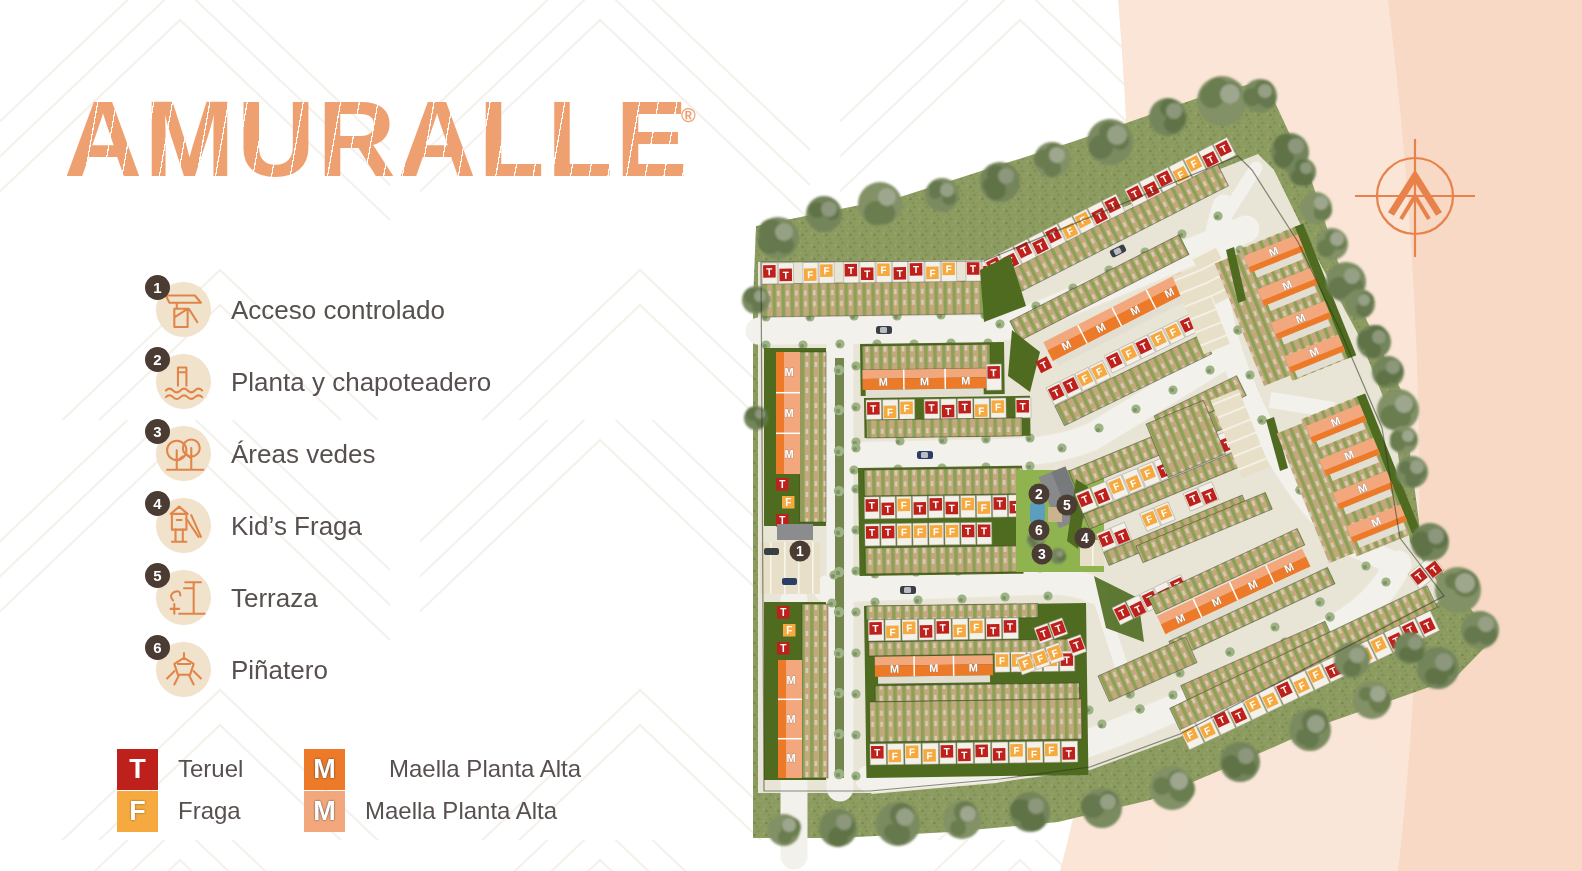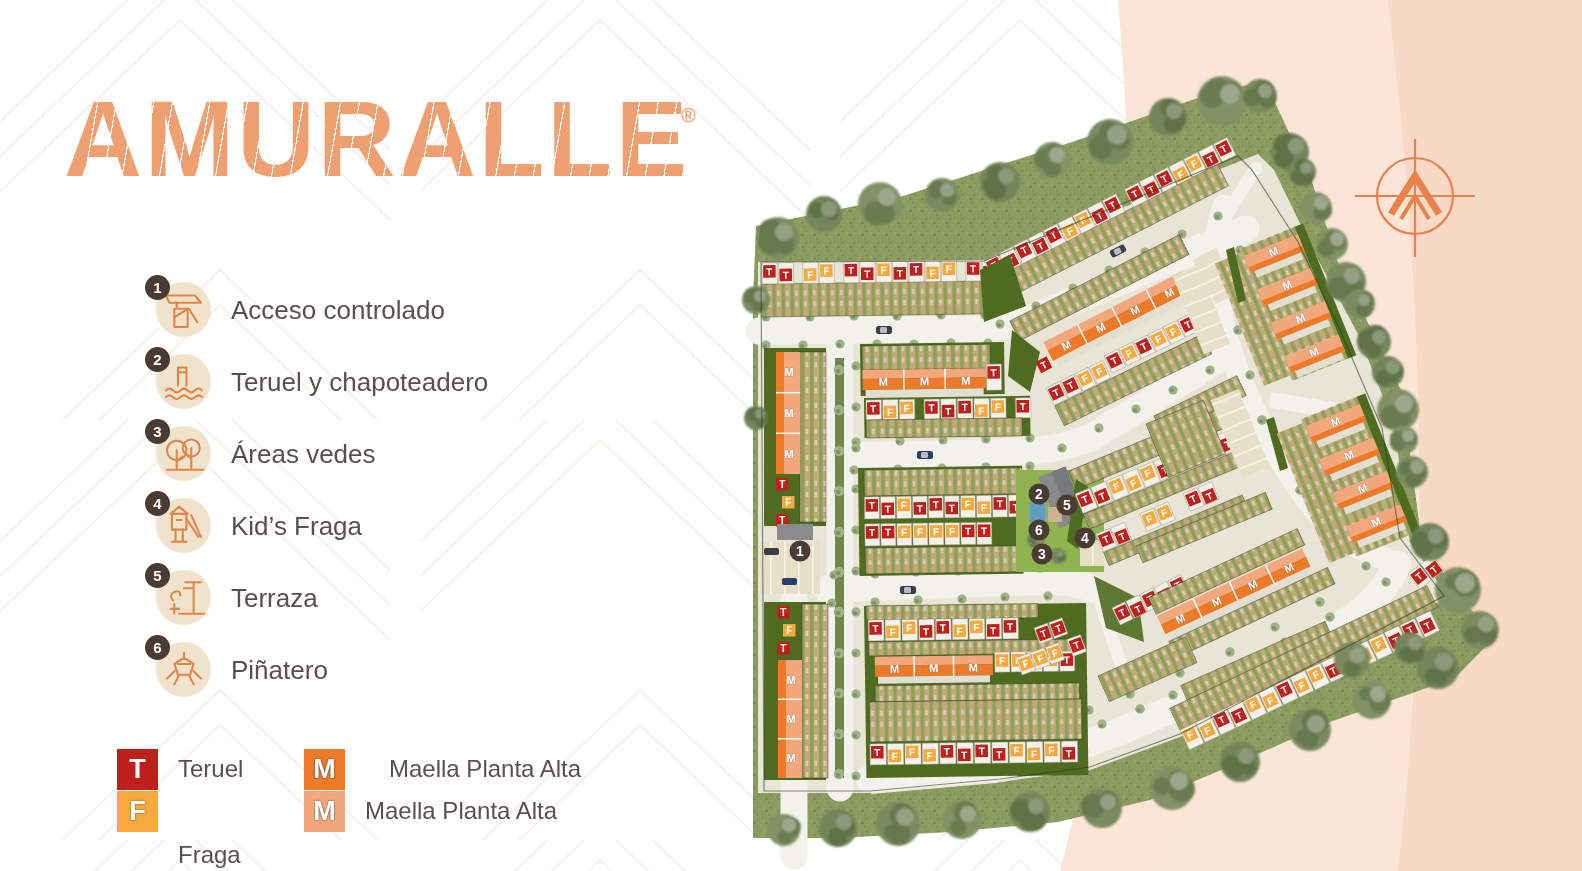--- a/index.html
+++ b/index.html
@@ -1381,21 +1381,21 @@
   <div class="ltxt">Acceso controlado</div>
 </div>
 
 <div class="litem" style="top:353px">
   <div class="lcirc">
         <svg width="46" height="46" viewBox="0 0 38 38" fill="none" stroke="#E0854A" stroke-width="1.7" stroke-linecap="round" stroke-linejoin="round">
           <path d="M14,7 v15 M21,7 v15 M14,11 h7 M14,7 h7 M4,26 q3,-3 6,0 q3,3 6,0 q3,-3 6,0 q3,3 6,0 q3,-3 6,0 M4,31.5 q3,-3 6,0 q3,3 6,0 q3,-3 6,0 q3,3 6,0 q3,-3 6,0"></path>
         </svg>
       </div>
   <div class="lnum">2</div>
-  <div class="ltxt">Teruel y chapoteadero</div>
+  <div class="ltxt">Planta y chapoteadero</div>
 </div>
 
 <div class="litem" style="top:425px">
   <div class="lcirc">
         <svg width="46" height="46" viewBox="0 0 38 38" fill="none" stroke="#E0854A" stroke-width="1.7" stroke-linecap="round" stroke-linejoin="round">
           <circle cx="13" cy="16" r="8"></circle>
           <circle cx="25" cy="14" r="7"></circle>
           <path d="M13,16 v16 M25,14 v18 M13,25 l5,-4 M25,23 l-4,-4 M5,32 h30"></path>
         </svg>
       </div>
@@ -1434,21 +1434,21 @@
   <div class="ltxt">Piñatero</div>
 </div>
 
 <div class="key" style="left:117px; top:749px;">
   <div class="ksq" style="background:#BE211C;">T</div>
   <div class="klab" style="left:61px; top:6px;">Teruel</div>
 </div>
 
 <div class="key" style="left:117px; top:791px;">
   <div class="ksq" style="background:#F5A93E; text-shadow:0 0 2px #6b4a23;">F</div>
-  <div class="klab" style="left:61px; top:6px;margin-top:44px;">Fraga</div>
+  <div class="klab" style="left:61px; top:6px;">Fraga</div>
 </div>
 
 <div class="key" style="left:304px; top:749px;">
   <div class="ksq" style="background:#EC7A28; text-shadow:0 0 2px #333;">M</div>
   <div class="klab" style="left:61px; top:6px;margin-left:24px;">Maella Planta Alta</div>
 </div>
 
 <div class="key" style="left:304px; top:791px;">
   <div class="ksq" style="background:#F2A87C; text-shadow:0 0 2px #333;">M</div>
   <div class="klab" style="left:61px; top:6px;">Maella Planta Alta</div>

